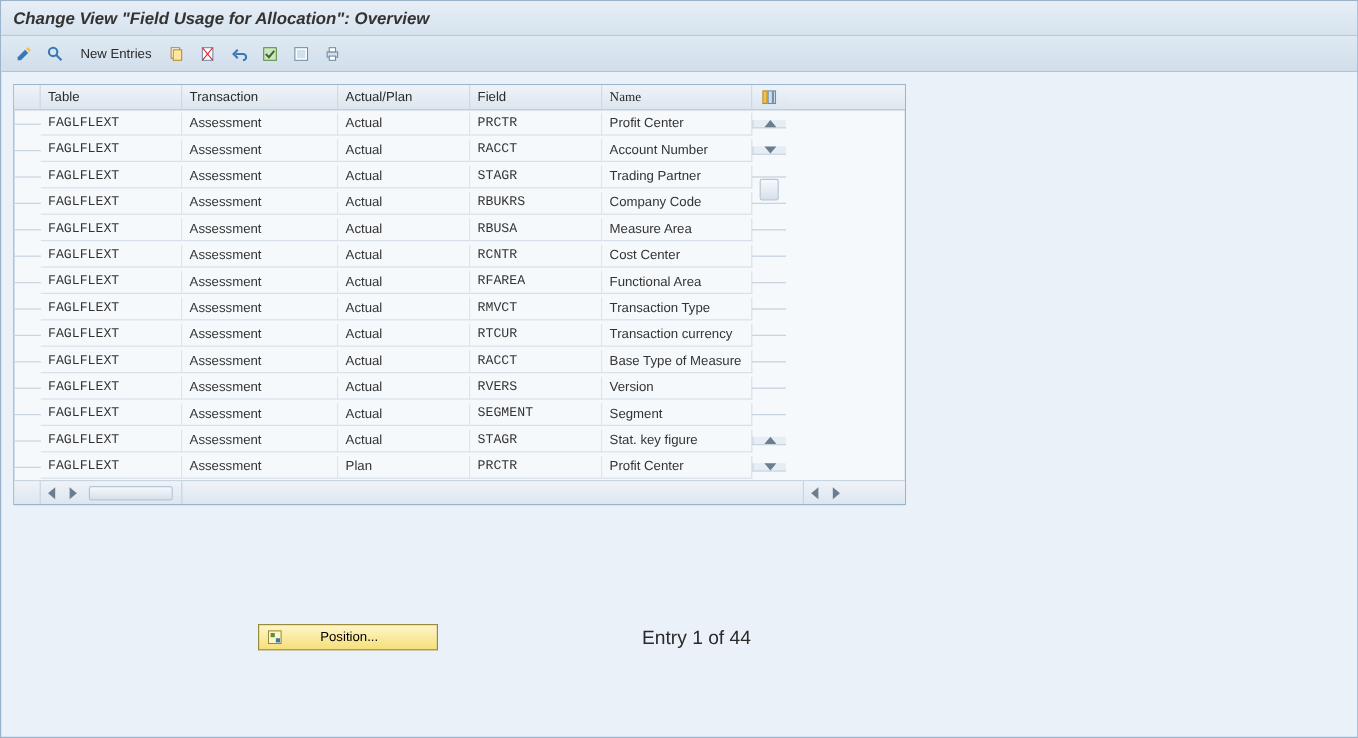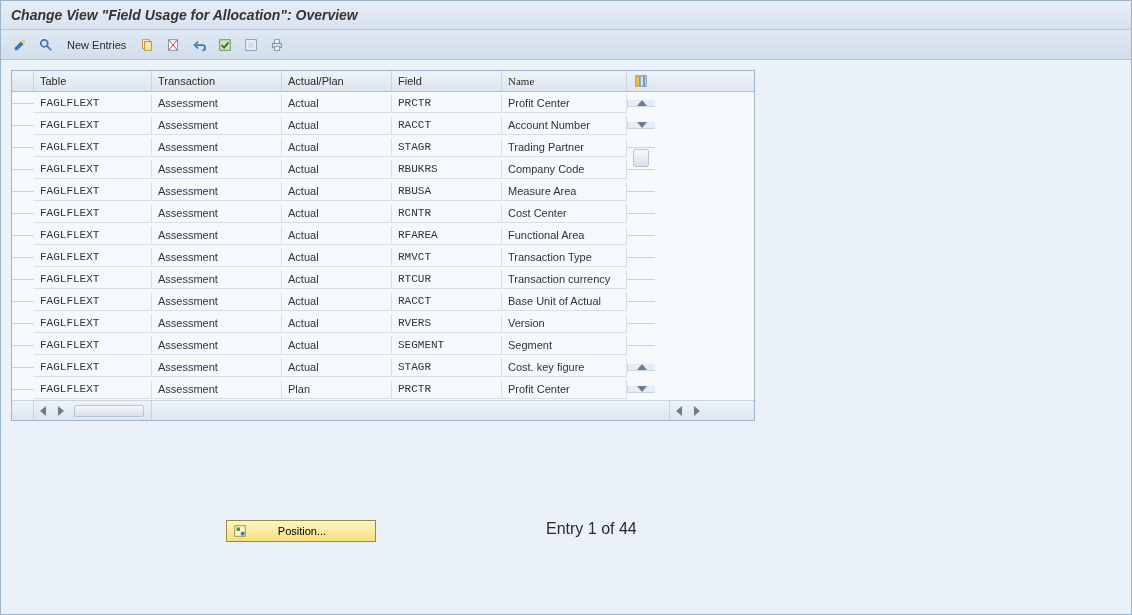--- a/index.html
+++ b/index.html
@@ -176,22 +176,22 @@
     font-size:11px;
     min-width:150px;
     justify-content: flex-start;
   }
   .position-btn .plabel { flex:1; text-align:center; }
   .entry-label { font-size:16px; color:#2a2a2a; }
   
   svg { display:block; }
   .bottom-fixed {
     position:absolute;
-    left: 226px; top: 520px;
-    display:flex; align-items:flex-start;
+    left: 215px; top: 520px;
+    display:flex; align-items:flex-end;
   }
 </style>
 </head>
 <body>
 
 <div class="title-bar">
   <h1>Change View "Field Usage for Allocation": Overview</h1>
 </div>
 
 <div class="toolbar" style="position:relative;">
@@ -351,21 +351,21 @@
           <div class="cell col-field">RTCUR</div>
           <div class="cell col-name nonmono">Transaction currency</div>
           <div class="vscroll"></div>
         </div>
         <div class="grid-row">
           <div class="rowmark"></div>
           <div class="cell col-table">FAGLFLEXT</div>
           <div class="cell col-alloc nonmono">Assessment</div>
           <div class="cell col-ap nonmono">Actual</div>
           <div class="cell col-field">RACCT</div>
-          <div class="cell col-name nonmono">Base Unit of Actual</div>
+          <div class="cell col-name nonmono">Base Type of Measure</div>
           <div class="vscroll"></div>
         </div>
         <div class="grid-row">
           <div class="rowmark"></div>
           <div class="cell col-table">FAGLFLEXT</div>
           <div class="cell col-alloc nonmono">Assessment</div>
           <div class="cell col-ap nonmono">Actual</div>
           <div class="cell col-field">RVERS</div>
           <div class="cell col-name nonmono">Version</div>
           <div class="vscroll"></div>
@@ -378,21 +378,21 @@
           <div class="cell col-field">SEGMENT</div>
           <div class="cell col-name nonmono">Segment</div>
           <div class="vscroll"></div>
         </div>
         <div class="grid-row">
           <div class="rowmark"></div>
           <div class="cell col-table">FAGLFLEXT</div>
           <div class="cell col-alloc nonmono">Assessment</div>
           <div class="cell col-ap nonmono">Actual</div>
           <div class="cell col-field">STAGR</div>
-          <div class="cell col-name nonmono">Cost. key figure</div>
+          <div class="cell col-name nonmono">Stat. key figure</div>
           <div class="vscroll up"></div>
         </div>
         <div class="grid-row">
           <div class="rowmark"></div>
           <div class="cell col-table">FAGLFLEXT</div>
           <div class="cell col-alloc nonmono">Assessment</div>
           <div class="cell col-ap nonmono">Plan</div>
           <div class="cell col-field">PRCTR</div>
           <div class="cell col-name nonmono">Profit Center</div>
           <div class="vscroll down"></div>

